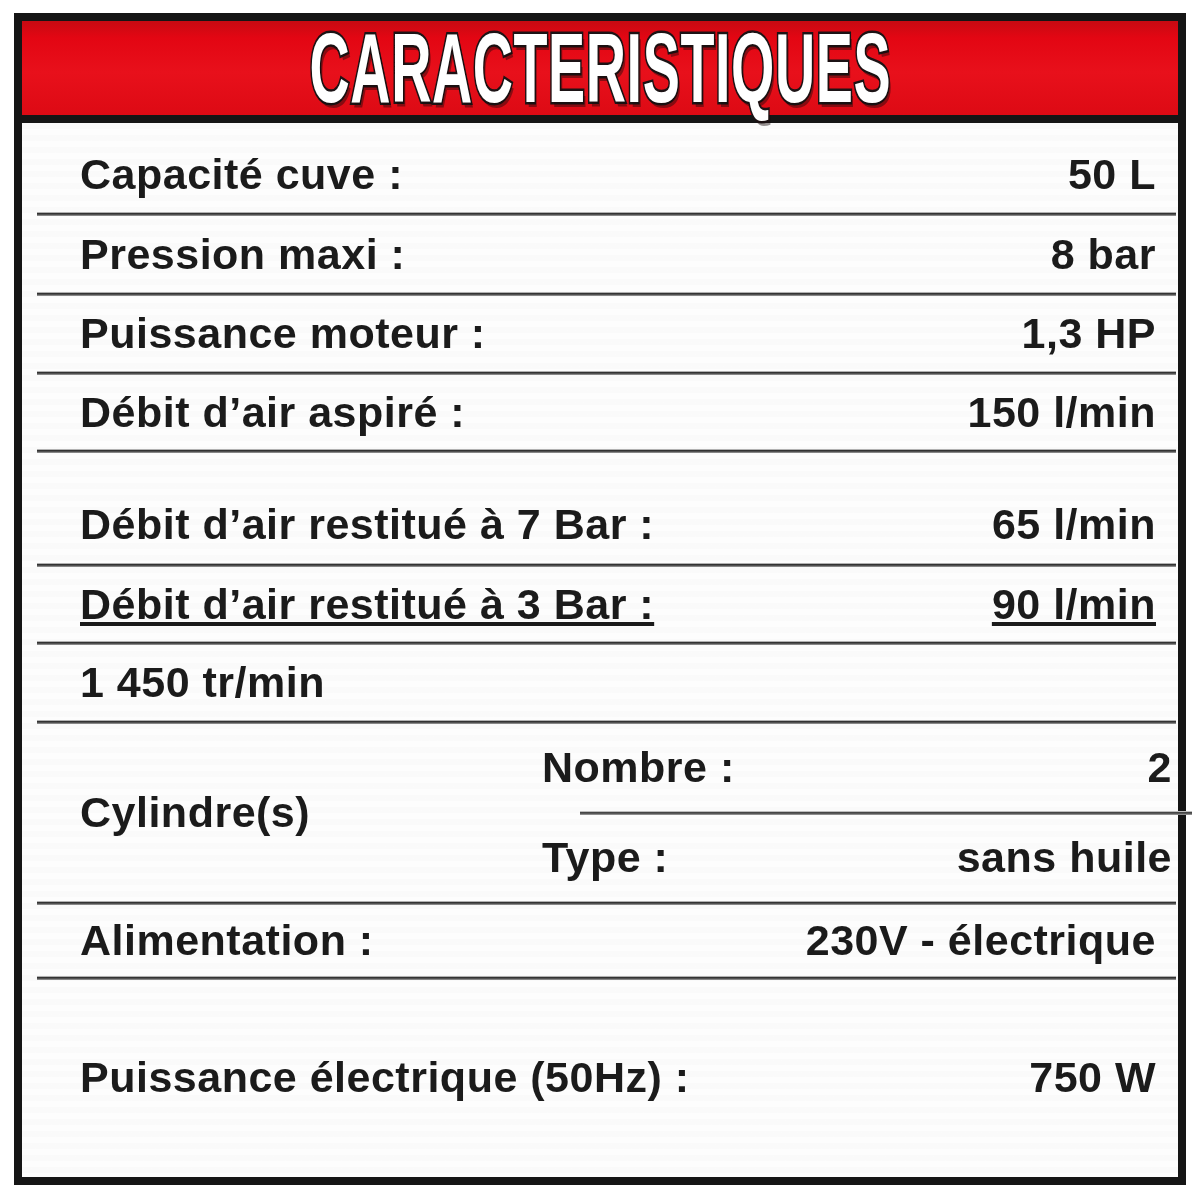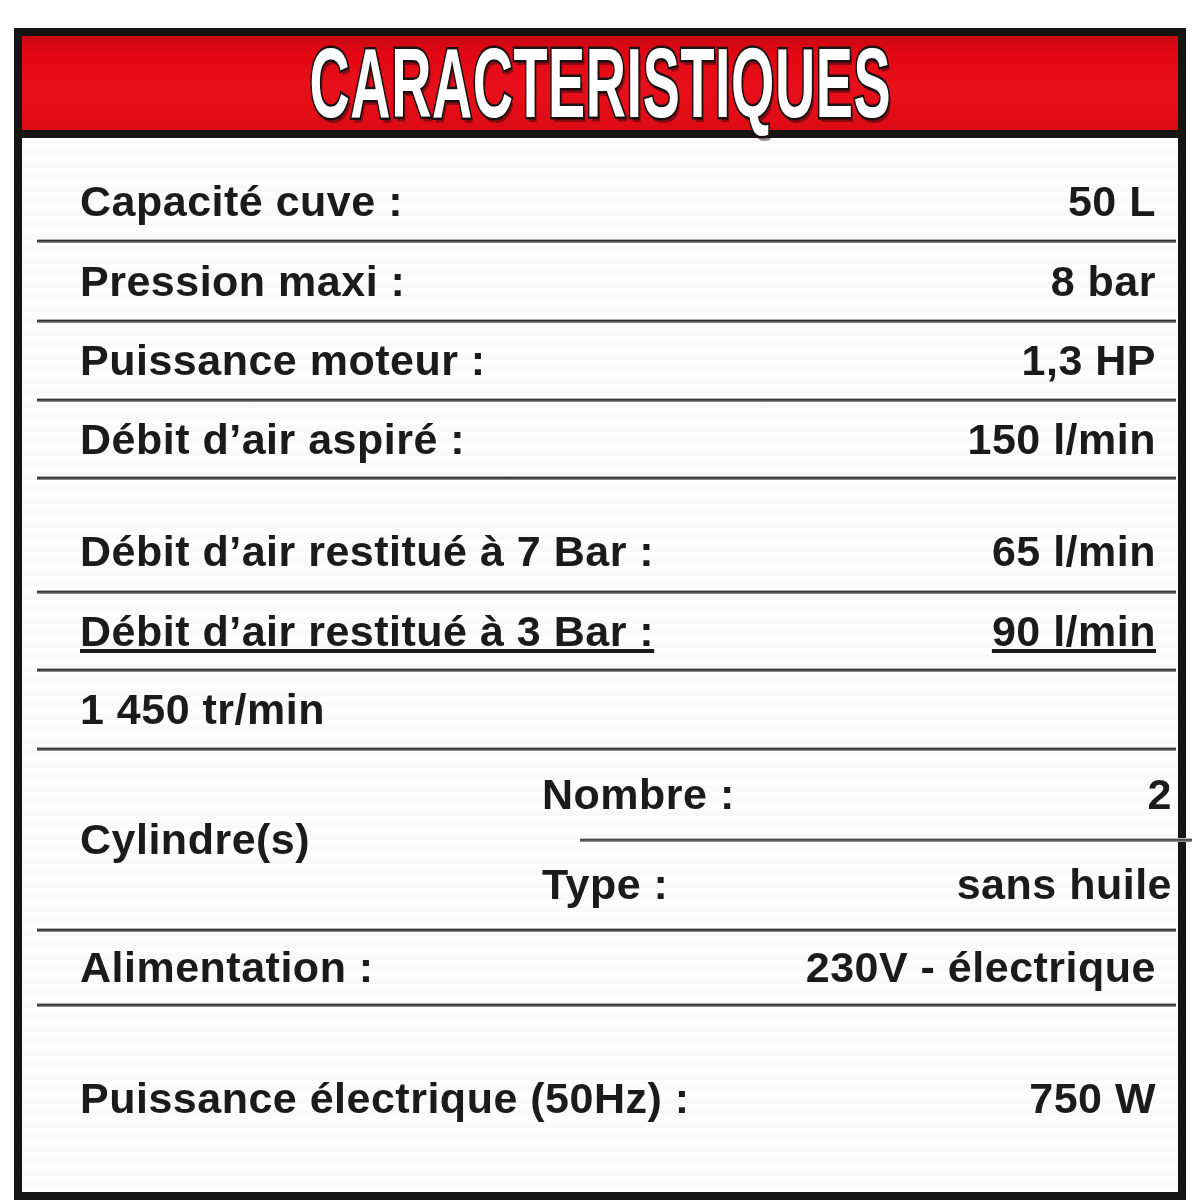--- a/index.html
+++ b/index.html
@@ -7,21 +7,21 @@
     position: relative;
     width: 1200px;
     height: 1200px;
     background: #ffffff;
     font-family: "Liberation Sans", "DejaVu Sans", sans-serif;
     color: #1b1b1b;
     overflow: hidden;
   }
   .panel {
     position: absolute;
-    left: 14px; top: 28px;
+    left: 14px; top: 13px;
     width: 1156px; height: 1156px;
     border: 8px solid #151515;
     background: #fdfdfd;
     box-sizing: content-box;
     display: flex;
     flex-direction: column;
   }
   .banner {
     height: 94px;
     flex: 0 0 94px;
@@ -76,21 +76,21 @@
     white-space: nowrap;
   }
   .val {
     font-weight: 700;
     font-size: 43px;
     letter-spacing: 0.5px;
     white-space: nowrap;
     text-align: right;
   }
   
-  .h1  { flex: 0 0 91px;  padding-top: 12px; margin-top: 12px; }
+  .h1  { flex: 0 0 91px;  padding-top: 12px; }
   .h2  { flex: 0 0 80px; }
   .h3  { flex: 0 0 79px; }
   .h4  { flex: 0 0 78px; gap: 34px; }
   .h5  { flex: 0 0 82px; margin-top: 32px; }
   .h6  { flex: 0 0 78px; text-decoration: underline; }
   .h7  { flex: 0 0 79px; }
   .h8  { flex: 0 0 95px; }
   .h9  { flex: 0 0 181px; }
   .h10 { flex: 0 0 75px; }
   .h11 { flex: 1; }

